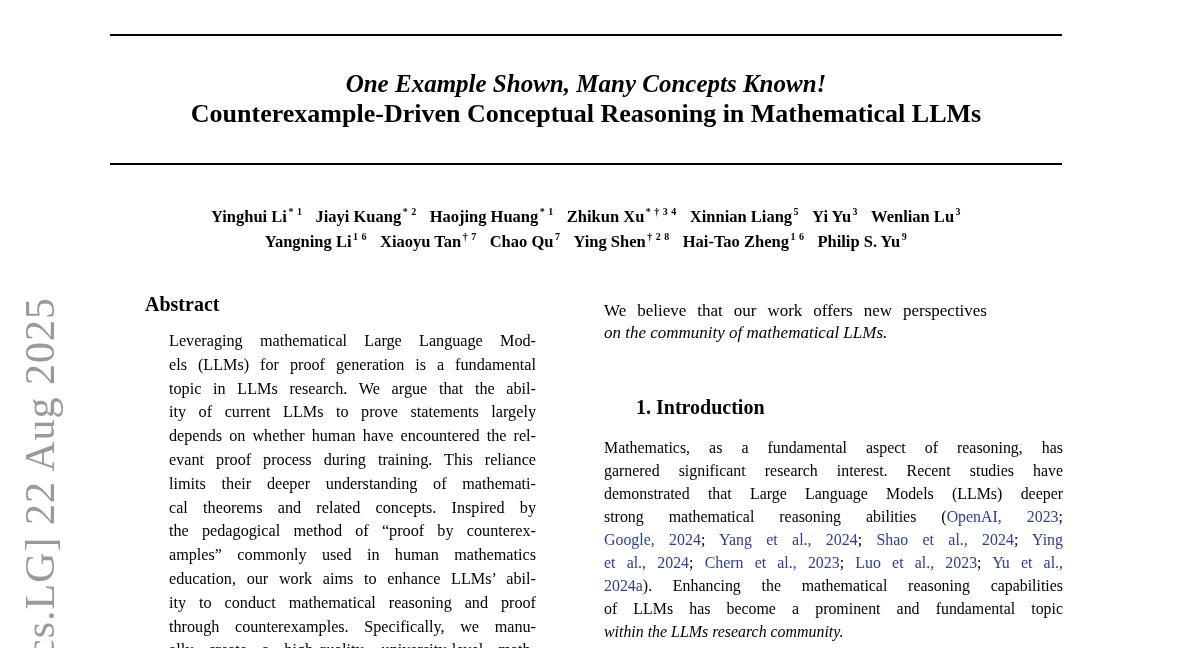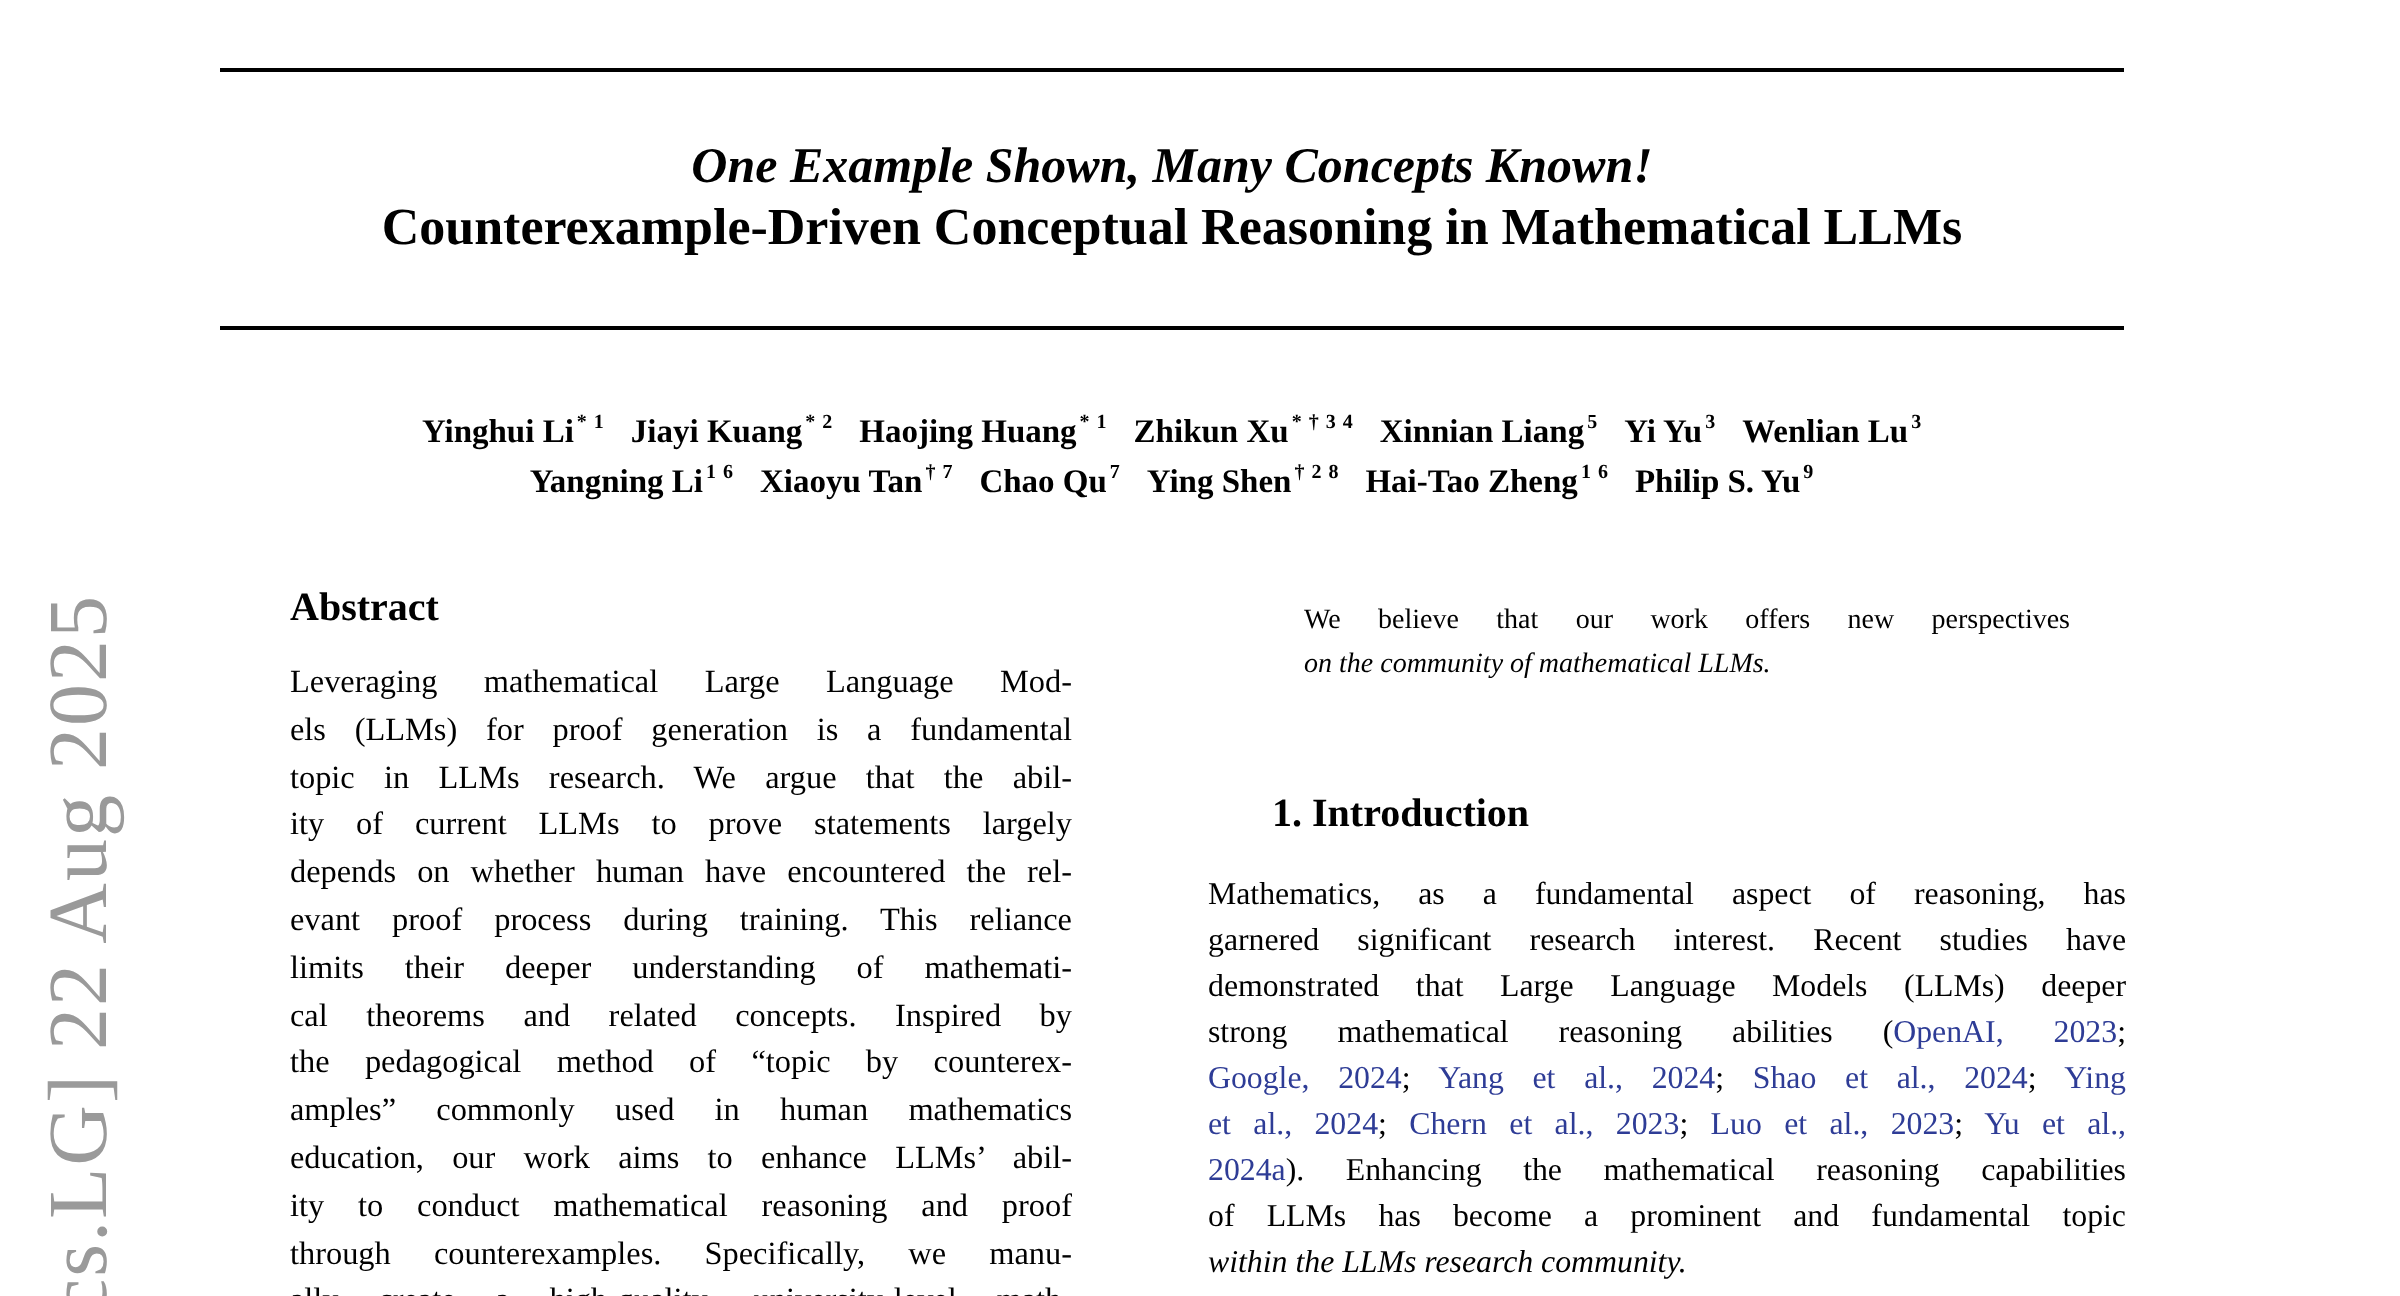--- a/index.html
+++ b/index.html
@@ -21,22 +21,22 @@
   #title2{top:99px;font-size:26px;}
   .authors{position:absolute;left:110px;width:952px;text-align:center;
     font-weight:bold;font-size:16.5px;white-space:nowrap;}
   #authors1{top:206px;}
   #authors2{top:231px;}
   .author{margin:0 6.5px;white-space:nowrap;}
   .sup{font-size:10px;vertical-align:7px;letter-spacing:0.5px;margin-left:1.5px;font-weight:bold;}
   .abstract-heading{position:absolute;left:145px;width:391px;top:293px;
     text-align:left;font-weight:bold;font-size:20px;}
   #abstract-lines{position:absolute;left:145px;top:330px;width:391px;font-size:16.2px;}
-  #abstract-lines .jline{line-height:23.8px;height:23.8px;}
-  #closing-lines{position:absolute;left:652px;top:300px;width:383px;font-size:14px;}
+  #abstract-lines .jline{line-height:23.8px;height:23.8px;margin-left:24px;}
+  #closing-lines{position:absolute;left:604px;top:300px;width:383px;font-size:17px;}
   #closing-lines .jline{line-height:22px;height:22px;}
   #intro-heading{position:absolute;left:604px;top:396px;font-weight:bold;font-size:20px;margin-left:32px;}
   #intro-lines{position:absolute;left:604px;top:436px;width:459px;font-size:15.9px;}
   #intro-lines .jline{line-height:23px;height:23px;}
   .jline{text-align:justify;text-align-last:justify;overflow:hidden;}
   .jline.left-last{text-align-last:left;font-style:italic;}
   .cite{color:#2e3c96;}
 </style>
 </head>
 <body>
@@ -55,21 +55,21 @@
   <div class="abstract-heading">Abstract</div>
   <div id="abstract-lines">
       <div class="jline"><span>Leveraging mathematical Large Language Mod-</span></div>
       <div class="jline"><span>els (LLMs) for proof generation is a fundamental</span></div>
       <div class="jline"><span>topic in LLMs research. We argue that the abil-</span></div>
       <div class="jline"><span>ity of current LLMs to prove statements largely</span></div>
       <div class="jline"><span>depends on whether human have encountered the rel-</span></div>
       <div class="jline"><span>evant proof process during training. This reliance</span></div>
       <div class="jline"><span>limits their deeper understanding of mathemati-</span></div>
       <div class="jline"><span>cal theorems and related concepts. Inspired by</span></div>
-      <div class="jline"><span>the pedagogical method of “topic by counterex-</span></div>
+      <div class="jline"><span>the pedagogical method of “proof by counterex-</span></div>
       <div class="jline"><span>amples” commonly used in human mathematics</span></div>
       <div class="jline"><span>education, our work aims to enhance LLMs’ abil-</span></div>
       <div class="jline"><span>ity to conduct mathematical reasoning and proof</span></div>
       <div class="jline"><span>through counterexamples. Specifically, we manu-</span></div>
       <div class="jline"><span>ally create a high-quality, university-level math-</span></div>
     </div>
 
   <div id="closing-lines">
       <div class="jline"><span>We believe that our work offers new perspectives</span></div>
       <div class="jline left-last"><span>on the community of mathematical LLMs.</span></div>

